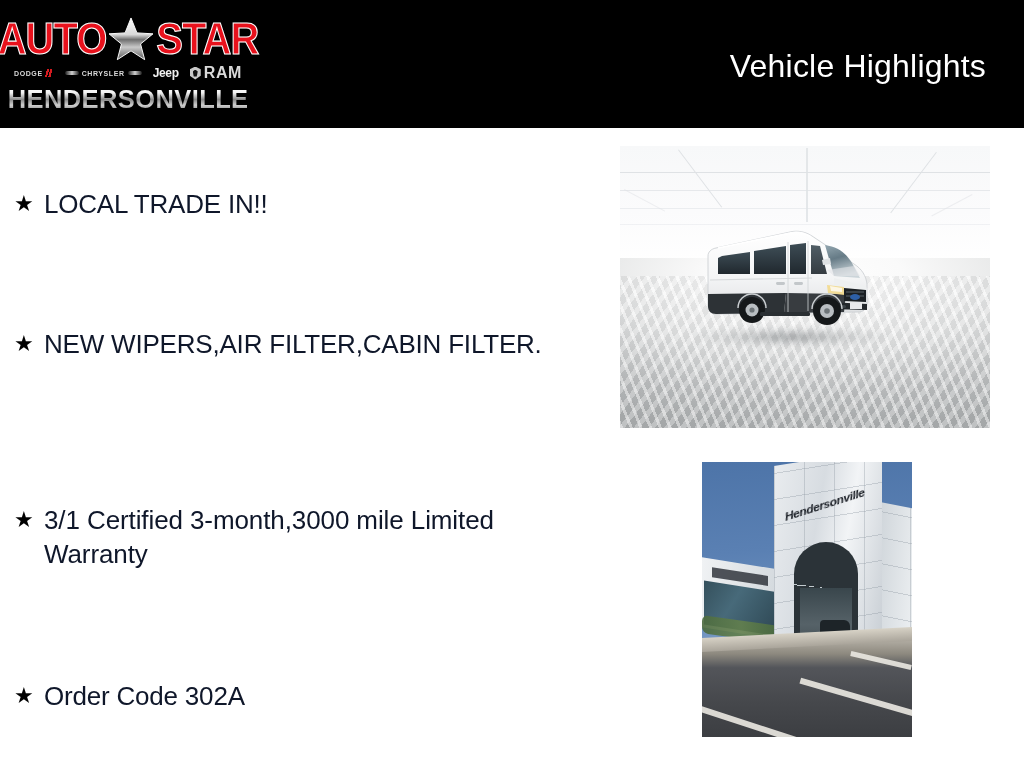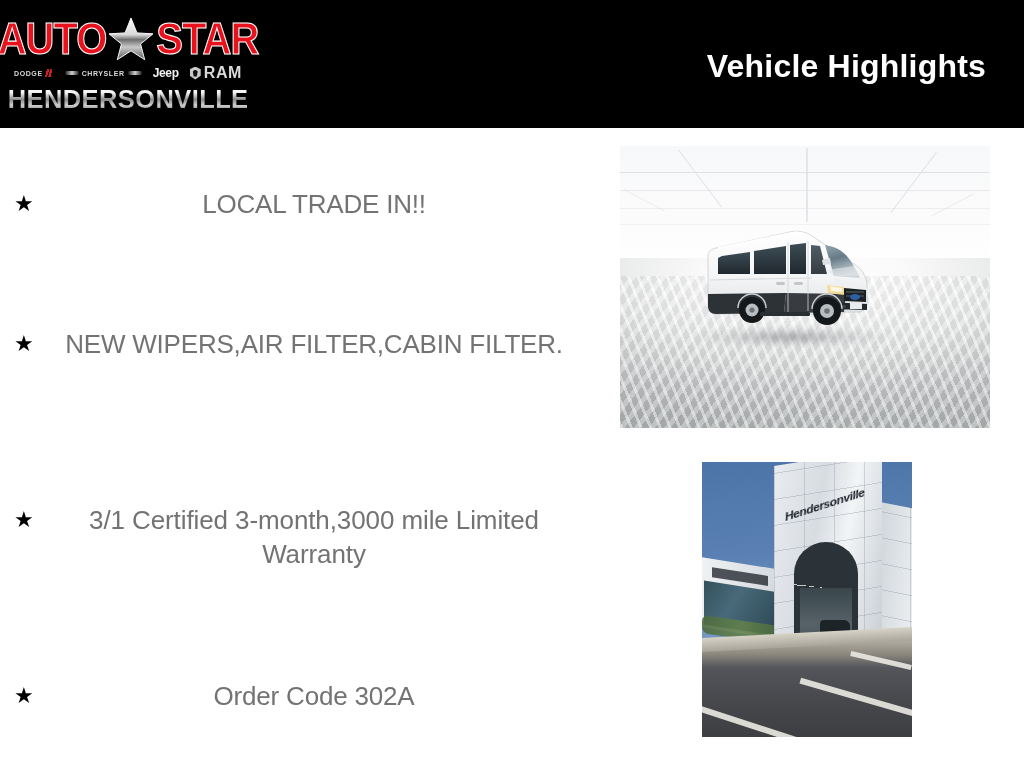--- a/index.html
+++ b/index.html
@@ -93,21 +93,21 @@
     background-clip:text;
     color:transparent;
     -webkit-text-fill-color:transparent;
     text-align:center;
     transform:scaleX(1.02);
   }
   .header-title{
     position:absolute;right:38px;top:48px;
     color:#ffffff;
     font-size:32px;
-    font-weight:bold;
+    font-weight:normal;
     letter-spacing:.2px;
     line-height:36px;
     white-space:nowrap;
   }
 
   
   .bullets{
     position:absolute;left:0;top:128px;width:600px;height:640px;
   }
   .bullet{
@@ -119,23 +119,22 @@
     width:30px;
     font-size:22px;
     line-height:34px;
     color:#000;
     text-align:left;
   }
   .bullet .btext{
     flex:1 1 auto;
     font-size:26px;
     line-height:34px;
-    color:#737373;
+    color:#0f172a;
     letter-spacing:-.2px;
-    text-align:center;
   }
   .b1{top:59px;}
   .b2{top:199px;}
   .b3{top:375px;}
   .b4{top:551px;}
   .b3 .btext{letter-spacing:-.1px;}
 
   
   .van-photo{
     position:absolute;left:620px;top:146px;width:370px;height:282px;

